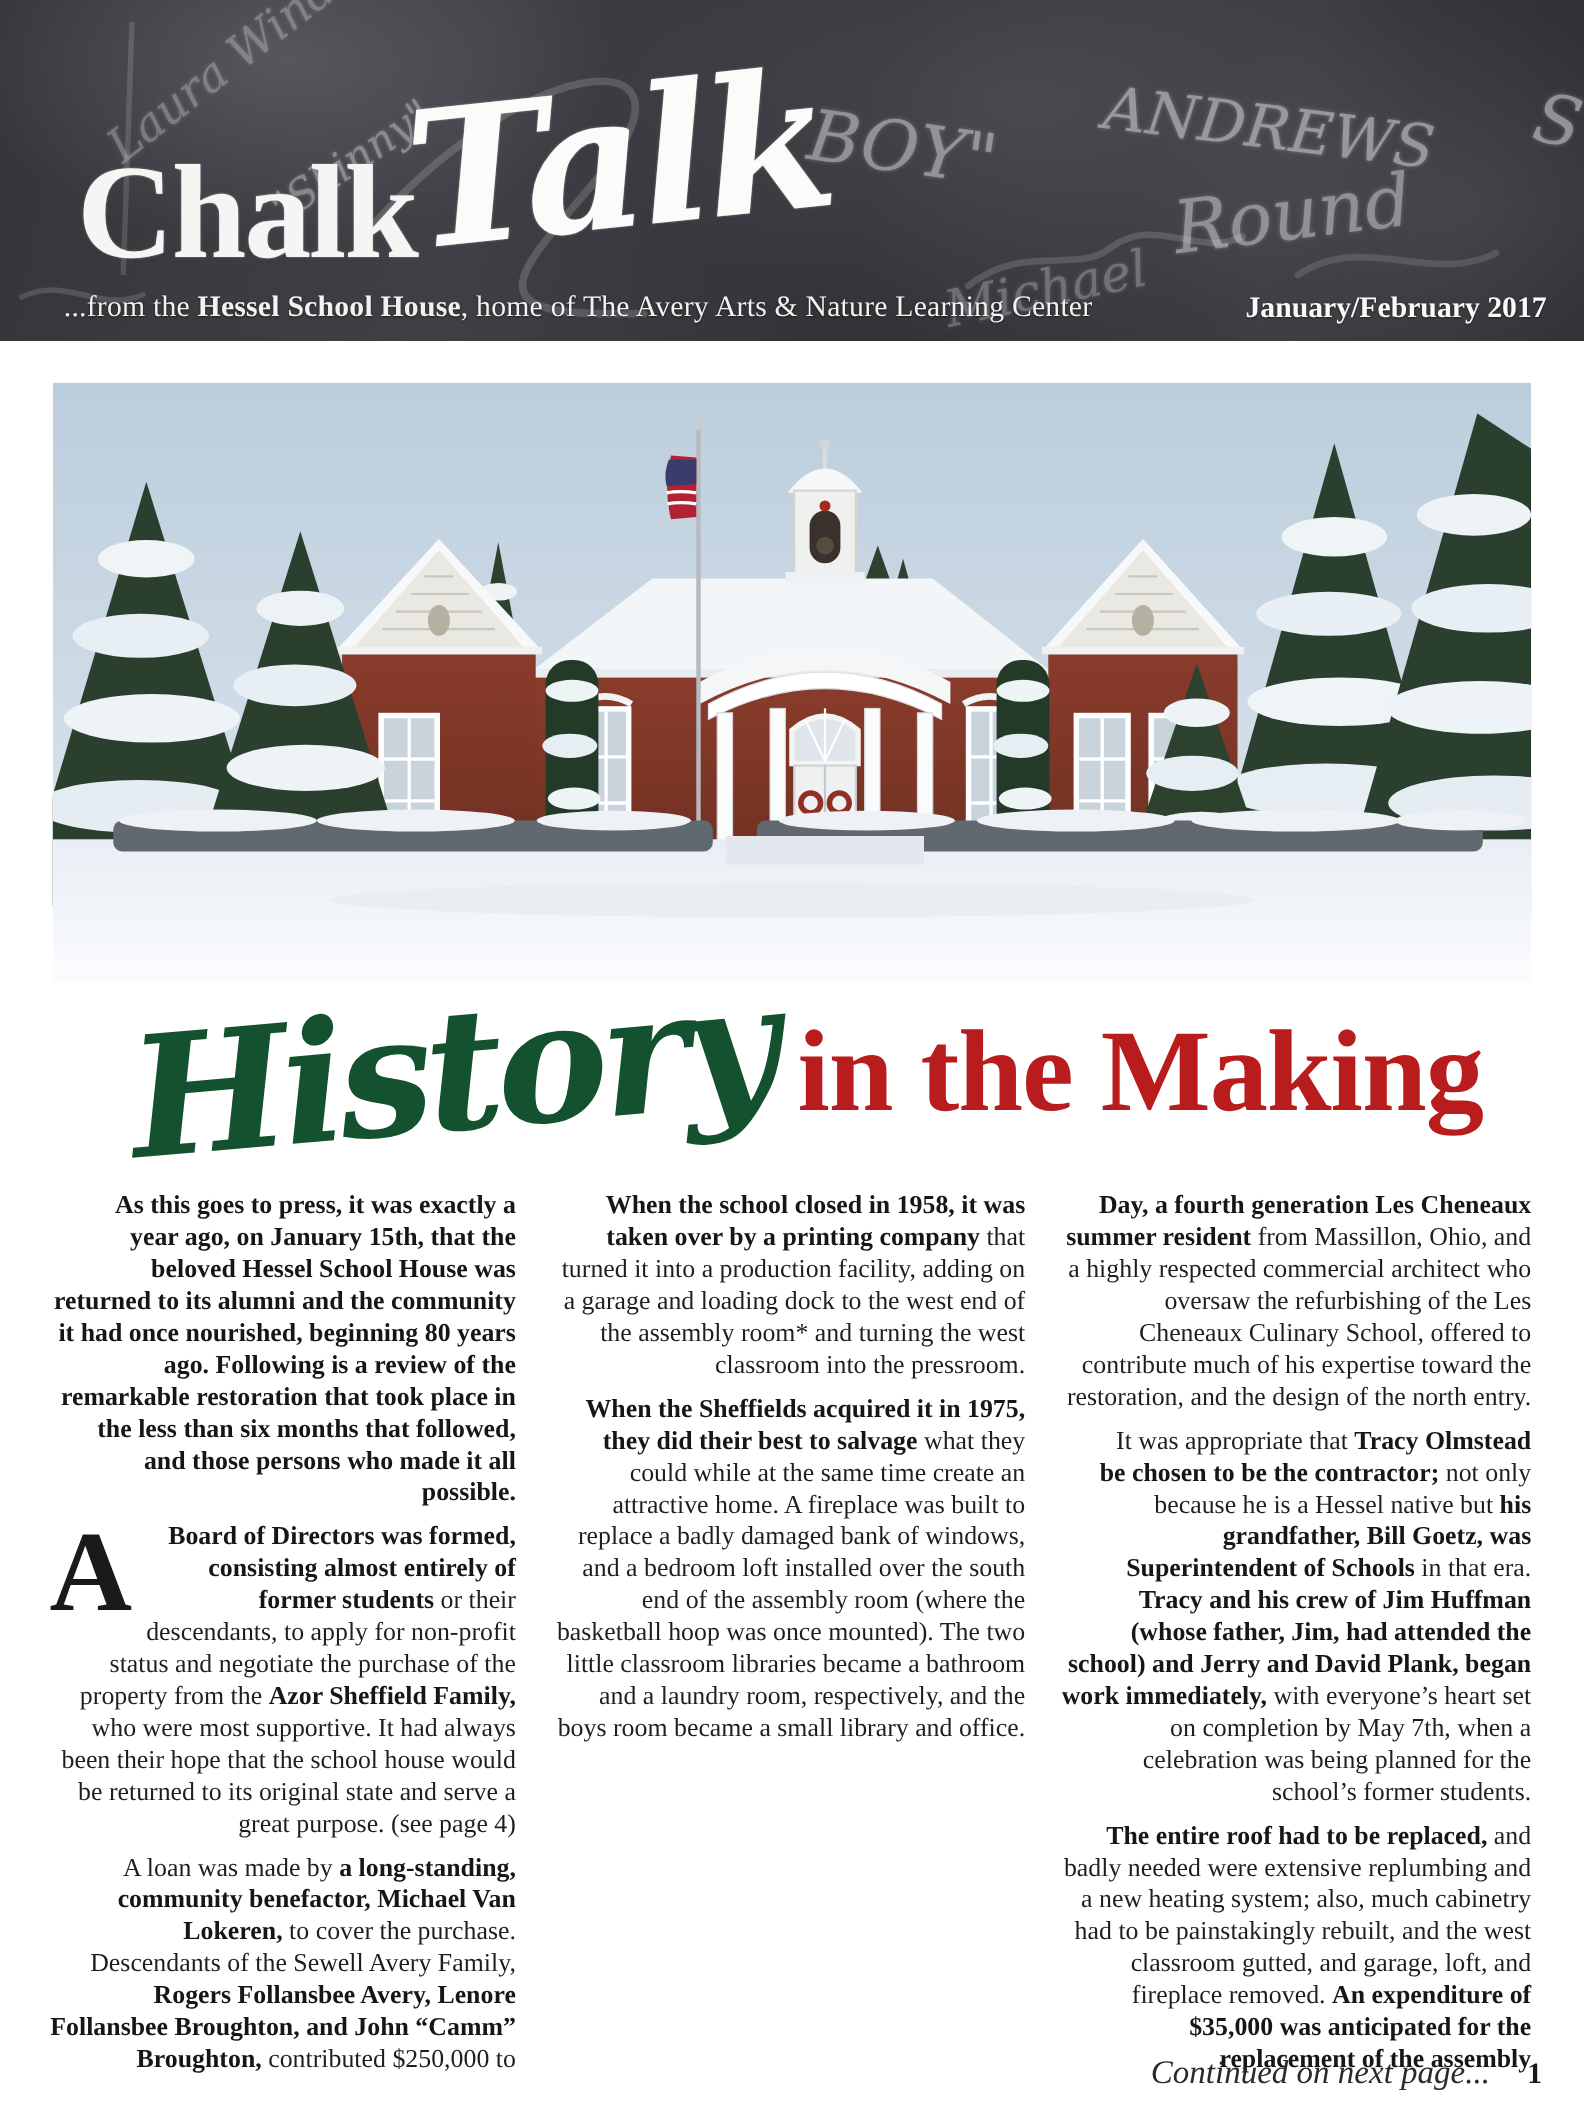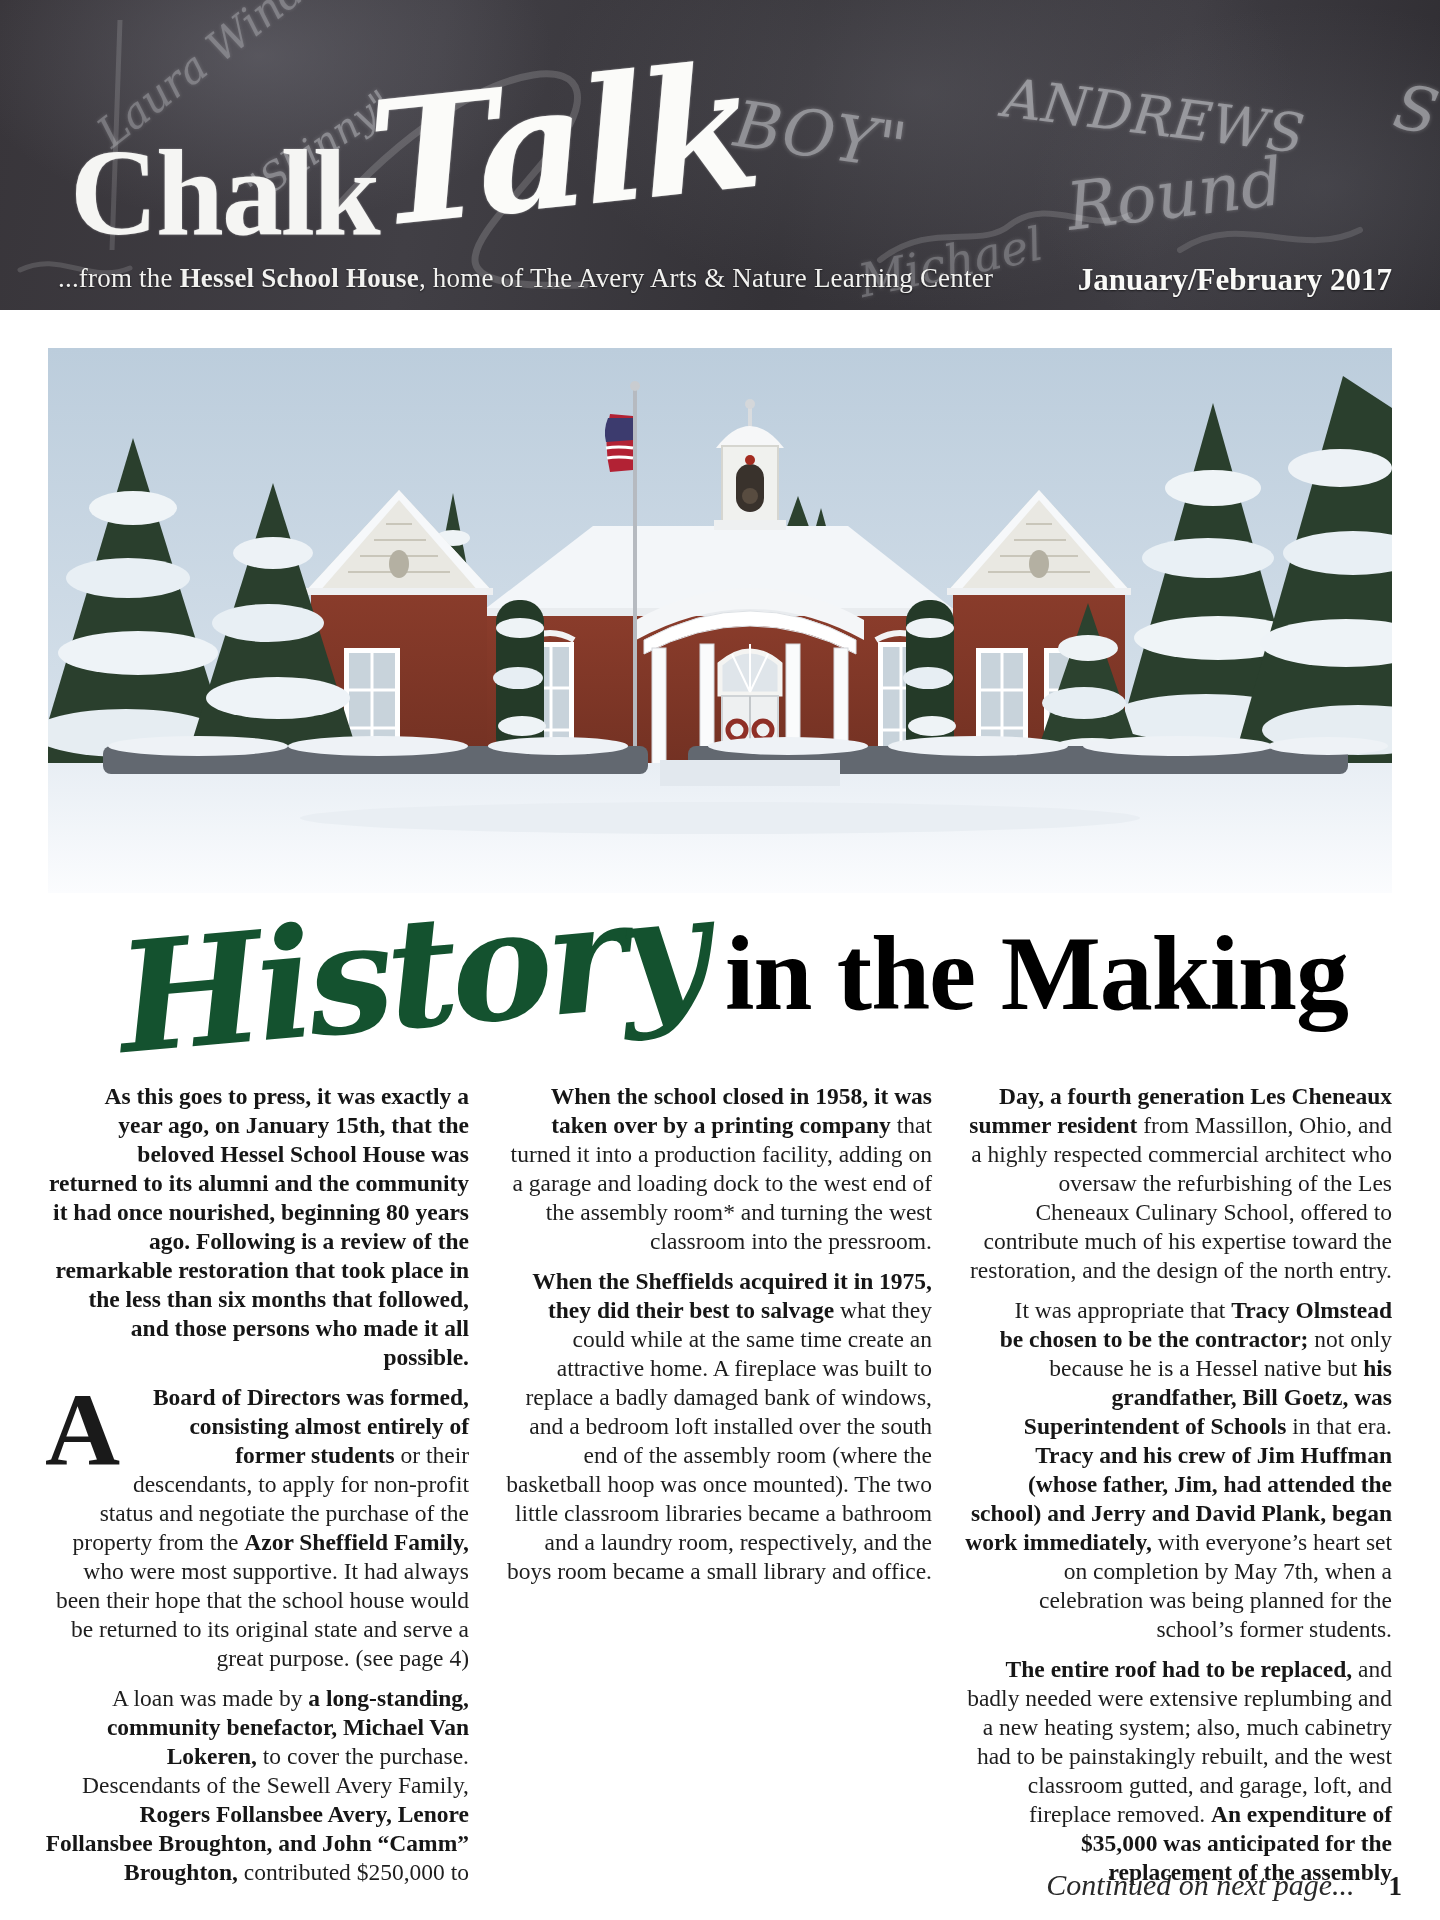--- a/index.html
+++ b/index.html
@@ -36,43 +36,43 @@
     color:#fbfbf9; line-height:1; transform:rotate(-6deg) translateY(-28px);
     margin-left:-6px; letter-spacing:-6px;
     font-family:"DejaVu Serif","Liberation Serif",serif;
     text-shadow:0 0 2px rgba(255,255,255,.45);
   }
   #masthead-tagline {
     position:absolute; left:58px; bottom:16px; color:#f2f2f0; font-size:27px;
     letter-spacing:.2px; text-shadow:0 1px 2px rgba(0,0,0,.6);
   }
   #masthead-issue {
-    position:absolute; right:48px; bottom:12px; text-align:right; color:#fafaf8;
-    font-weight:bold; font-size:31px; line-height:37px;
+    position:absolute; right:34px; bottom:12px; text-align:right; color:#fafaf8;
+    font-weight:bold; font-size:27px; line-height:37px;
     text-shadow:0 1px 2px rgba(0,0,0,.55);
   }
 
   
   #photo { position:absolute; left:48px; top:348px; width:1344px; height:545px; }
   #photo svg { display:block; width:100%; height:100%; }
 
   
   #headline {
     position:absolute; left:118px; top:898px; width:1280px; height:210px;
     white-space:nowrap;
   }
   #headline-script {
     display:inline-block; font-family:"DejaVu Serif","Liberation Serif",serif;
     font-style:italic; font-weight:bold; font-size:152px; line-height:1;
     color:#14522f; transform:rotate(-5deg); letter-spacing:-6px;
     vertical-align:baseline;
   }
   #headline-serif {
     display:inline-block; font-weight:bold; font-size:106px; line-height:1;
-    color:#000000; letter-spacing:-1px; margin-left:18px; vertical-align:18px;
+    color:#b91c1c; letter-spacing:-1px; margin-left:18px; vertical-align:18px;
   }
 
   
   .col {
     position:absolute; top:1082px; width:430px; font-size:23.5px;
     line-height:29px; color:#1e1e1e; text-align:right;
   }
   #col-1 { left:45px;  width:424px; }
   #col-2 { left:502px; }
   #col-3 { left:962px; }

